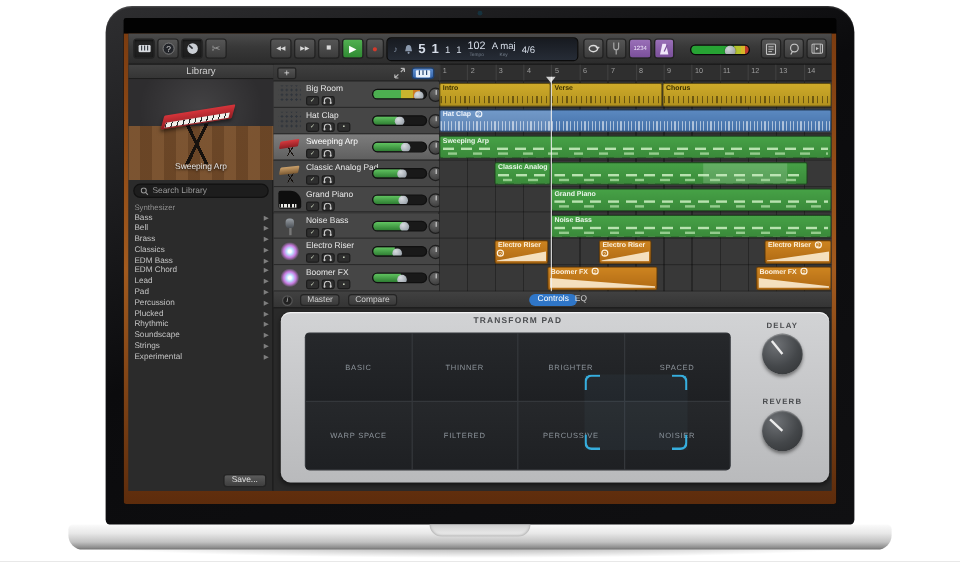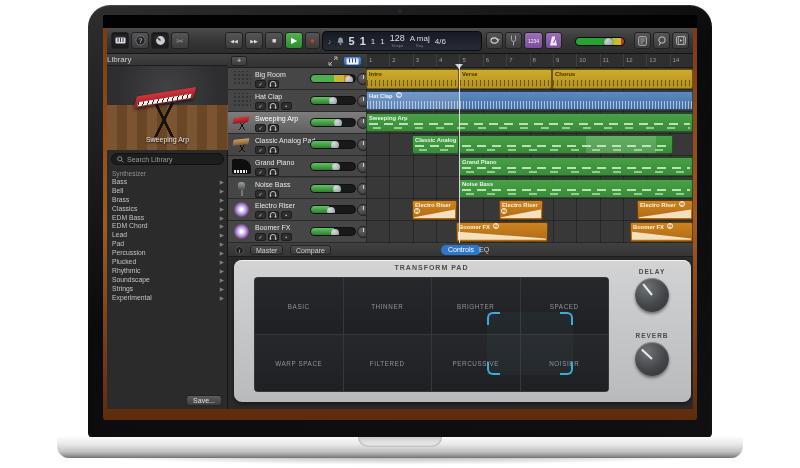--- a/index.html
+++ b/index.html
@@ -38,21 +38,21 @@
   .lcd .ic{color:#8b99ad;font-size:7px;}
   .meter{position:absolute;left:468px;top:9px;width:50px;height:9px;border-radius:5px;background:#141414;border:1px solid #0a0a0a;overflow:hidden;}
   .meter .fill{position:absolute;left:0;top:0;bottom:0;width:100%;
     background:linear-gradient(90deg,#27a334 0 74%,#b5c32e 74% 86%,#d8b52a 86% 93%,#c0392b 93%);}
   .meter .thumb{position:absolute;left:28px;top:0;width:9px;height:9px;border-radius:50%;
     background:radial-gradient(circle at 35% 30%,#cfd3d8,#8b9097);box-shadow:0 0 1px #000;}
 
   
   .library{left:0;top:26px;width:121px;height:355px;background:#2b2b2b;border-right:1px solid #161616;}
   .lib-head{left:0;top:0;width:121px;height:12px;background:linear-gradient(#434343,#353535);border-bottom:1px solid #1d1d1d;
-    color:#cfcfcf;font-size:8px;line-height:12px;}
+    color:#cfcfcf;font-size:8px;text-align:center;line-height:12px;}
   .lib-art{left:0;top:12px;width:121px;height:84px;overflow:hidden;background:
     radial-gradient(ellipse at 50% 30%,rgba(255,255,255,.10),rgba(0,0,0,0) 60%),
     linear-gradient(#2e2d2f 0 46%,#6e4a28 46%);}
   .lib-art .floor{position:absolute;left:0;top:39px;width:121px;height:45px;
     background:repeating-linear-gradient(90deg,#7d5532 0 10px,#6a4526 10px 20px);opacity:.9;}
   .kb-slab{position:absolute;left:28px;top:26px;width:60px;height:11px;background:linear-gradient(#d6343a,#8f1d22);
     transform:rotate(-9deg) skewX(-24deg);border-radius:1px;box-shadow:0 2px 3px rgba(0,0,0,.5);}
   .kb-keys{position:absolute;left:3px;bottom:1px;width:54px;height:4px;background:#f0f0ea;
     background-image:repeating-linear-gradient(90deg,#222 0 1px,transparent 1px 5px);}
   .kb-stand{position:absolute;left:40px;top:37px;width:34px;height:34px;background:
@@ -226,21 +226,21 @@
           <span class="ic">♪</span>
           <svg width="7" height="8" viewBox="0 0 7 8">
               <path d="M3.5 0.5c-1.6 0-2.3 1.2-2.3 2.8L0.6 5.8h5.8L5.8 3.3C5.8 1.7 5.1 0.5 3.5 0.5z" fill="#8b99ad"></path>
               <circle cx="3.5" cy="7" r="0.9" fill="#8b99ad"></circle>
             </svg>
           <span class="big">5</span>
           <span class="big">1</span>
           <span class="mid">1</span>
           <span class="mid">1</span>
           <span class="stack">
-              <span class="mid" style="font-size:9px;">128</span>
+              <span class="mid" style="font-size:9px;">102</span>
               <span class="lab">Tempo</span>
             </span>
           <span class="stack">
               <span class="mid">A maj</span>
               <span class="lab">Key</span>
             </span>
           <span class="mid">4/6</span>
         </div>
 
         <div class="tbtn" style="left:379px;width:17px;">

